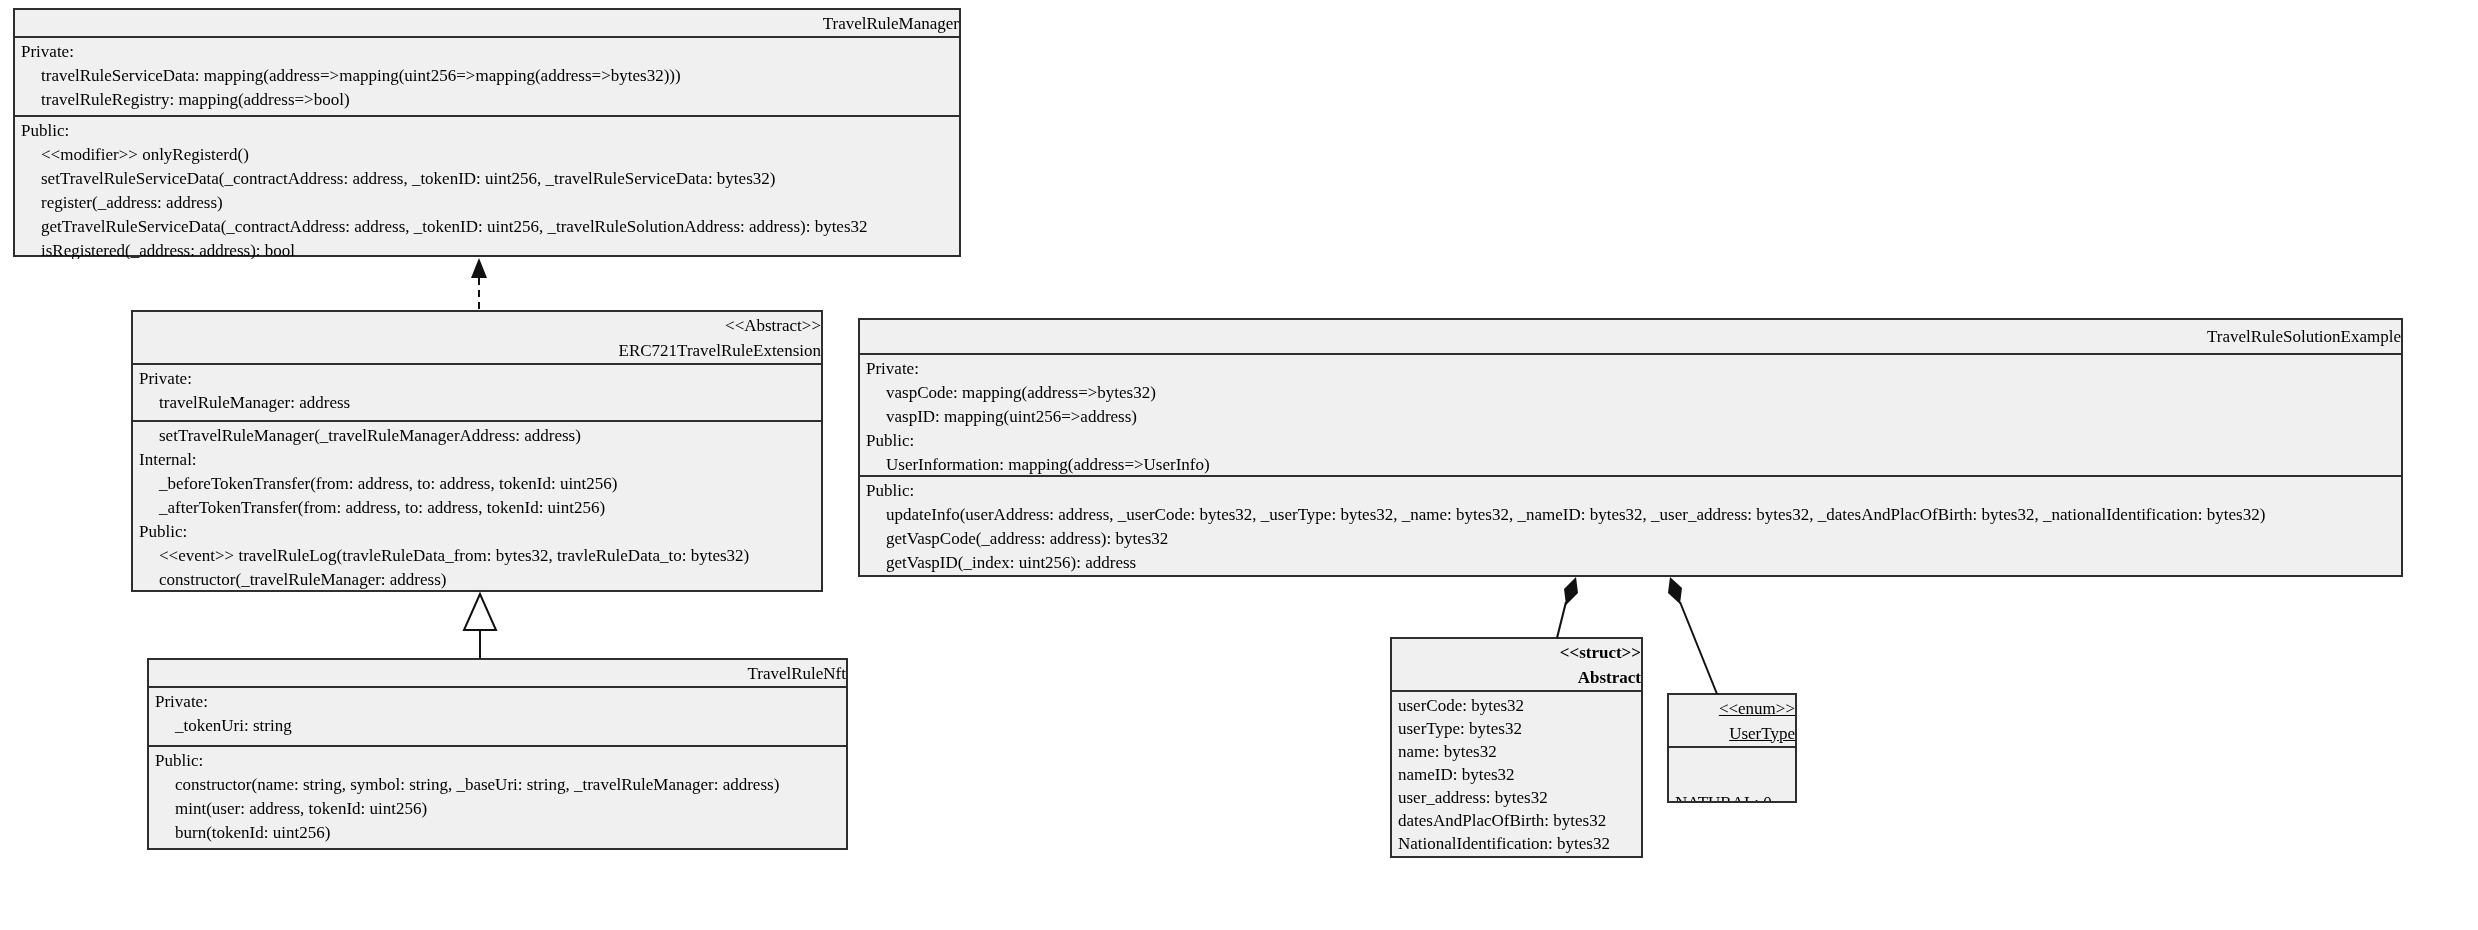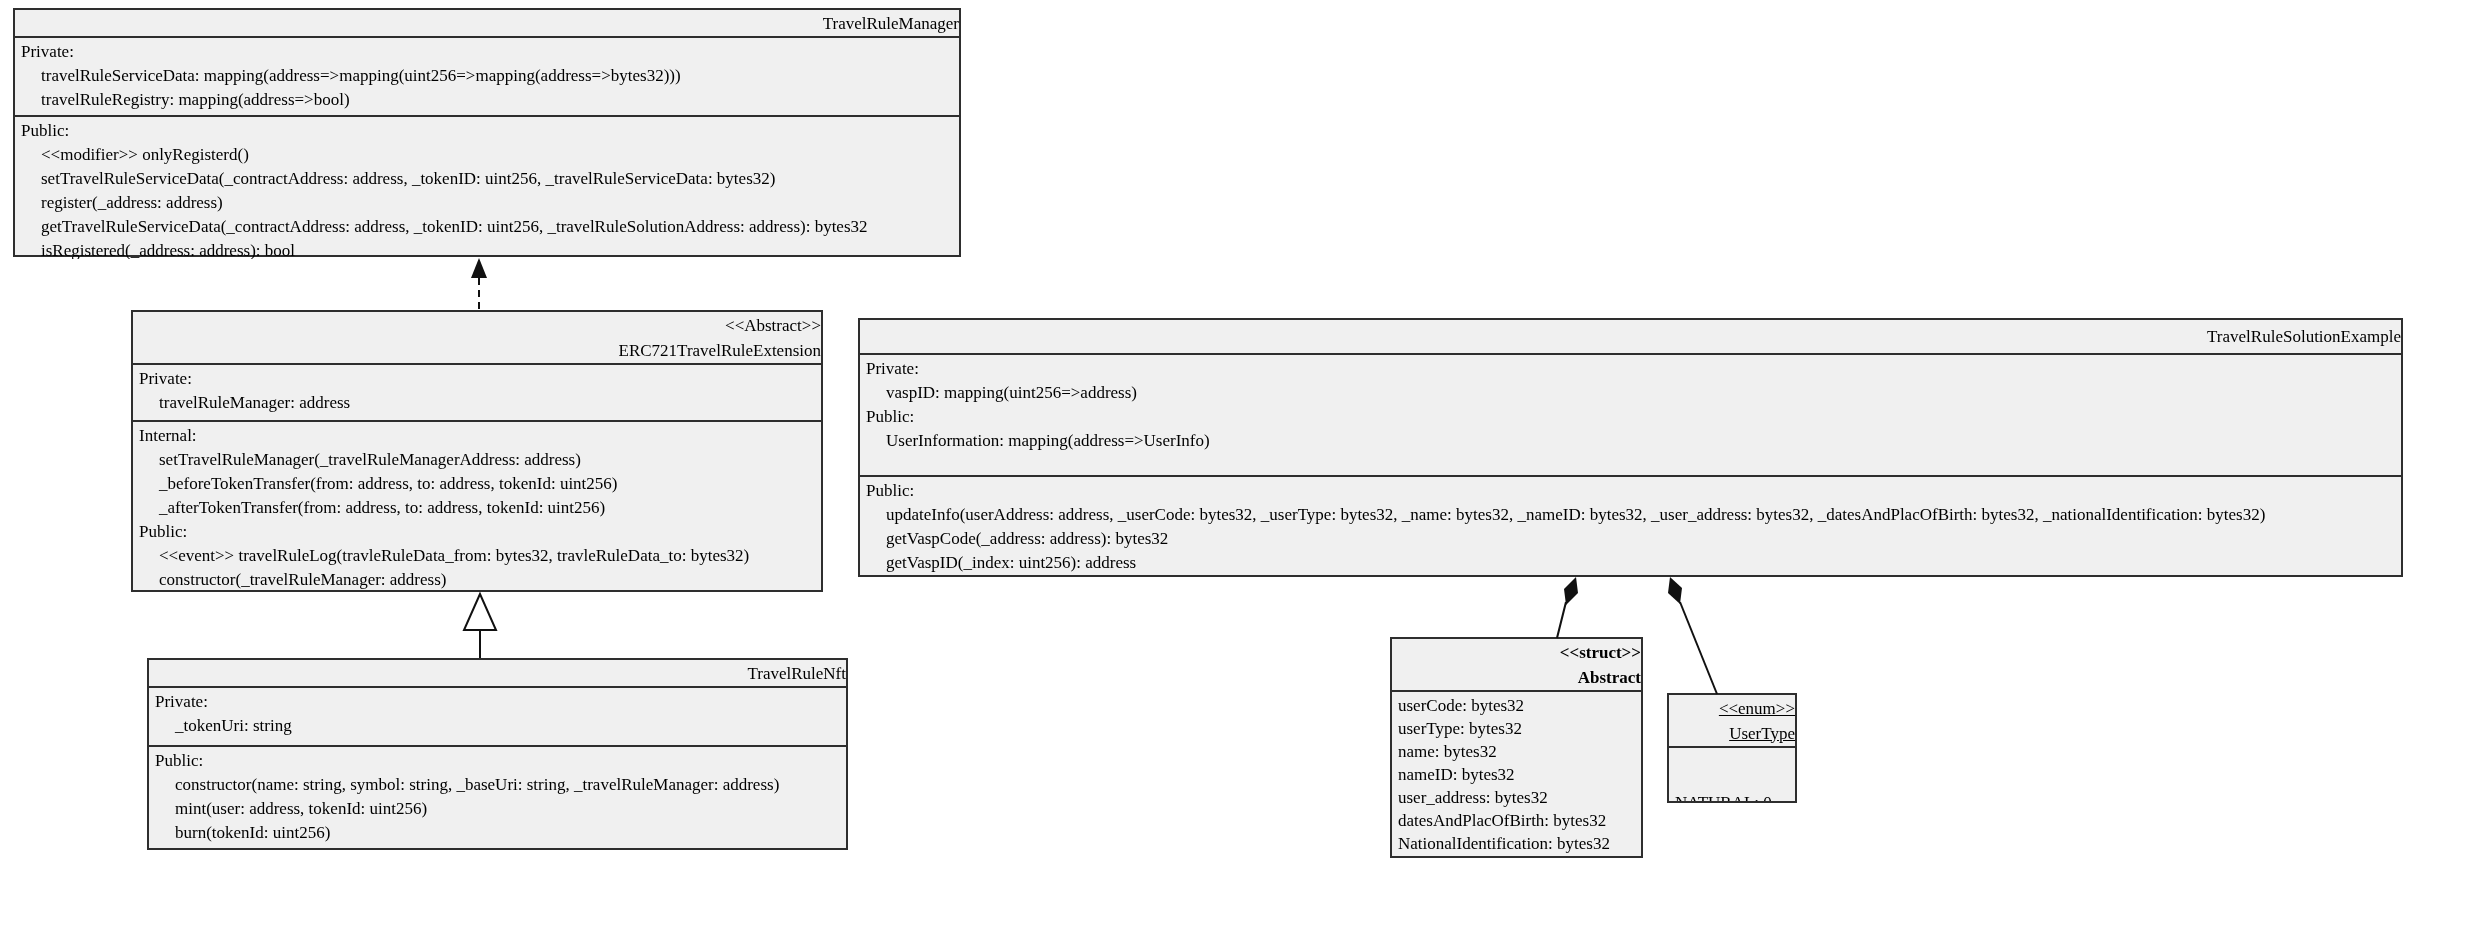--- a/index.html
+++ b/index.html
@@ -73,36 +73,37 @@
   <div class="uml-box" style="left:131px;top:310px;width:692px;height:282px;">
     <div class="uml-title" style="height:51px;">
       <div class="tline">&lt;&lt;Abstract&gt;&gt;</div>
       <div class="tline">ERC721TravelRuleExtension</div>
     </div>
     <div class="compartment" style="height:57px;">
       <div class="line">Private:</div>
       <div class="line ind">travelRuleManager: address</div>
     </div>
     <div class="compartment" style="height:170px;">
+      <div class="line ind">setTravelRuleManager(_travelRuleManagerAddress: address)</div>
       <div class="line">Internal:</div>
-      <div class="line ind">setTravelRuleManager(_travelRuleManagerAddress: address)</div>
       <div class="line ind">_beforeTokenTransfer(from: address, to: address, tokenId: uint256)</div>
       <div class="line ind">_afterTokenTransfer(from: address, to: address, tokenId: uint256)</div>
       <div class="line">Public:</div>
       <div class="line ind">&lt;&lt;event&gt;&gt; travelRuleLog(travleRuleData_from: bytes32, travleRuleData_to: bytes32)</div>
       <div class="line ind">constructor(_travelRuleManager: address)</div>
     </div>
   </div>
 
   <div class="uml-box" style="left:858px;top:318px;width:1545px;height:259px;">
     <div class="uml-title" style="height:33px;">
       <div class="tline">TravelRuleSolutionExample</div>
     </div>
     <div class="compartment" style="height:122px;">
       <div class="line">Private:</div>
+      <div class="line ind">vaspCode: mapping(address=&gt;bytes32)</div>
       <div class="line ind">vaspID: mapping(uint256=&gt;address)</div>
       <div class="line">Public:</div>
       <div class="line ind">UserInformation: mapping(address=&gt;UserInfo)</div>
     </div>
     <div class="compartment" style="height:100px;">
       <div class="line">Public:</div>
       <div class="line ind">updateInfo(userAddress: address, _userCode: bytes32, _userType: bytes32, _name: bytes32, _nameID: bytes32, _user_address: bytes32, _datesAndPlacOfBirth: bytes32, _nationalIdentification: bytes32)</div>
       <div class="line ind">getVaspCode(_address: address): bytes32</div>
       <div class="line ind">getVaspID(_index: uint256): address</div>
     </div>

